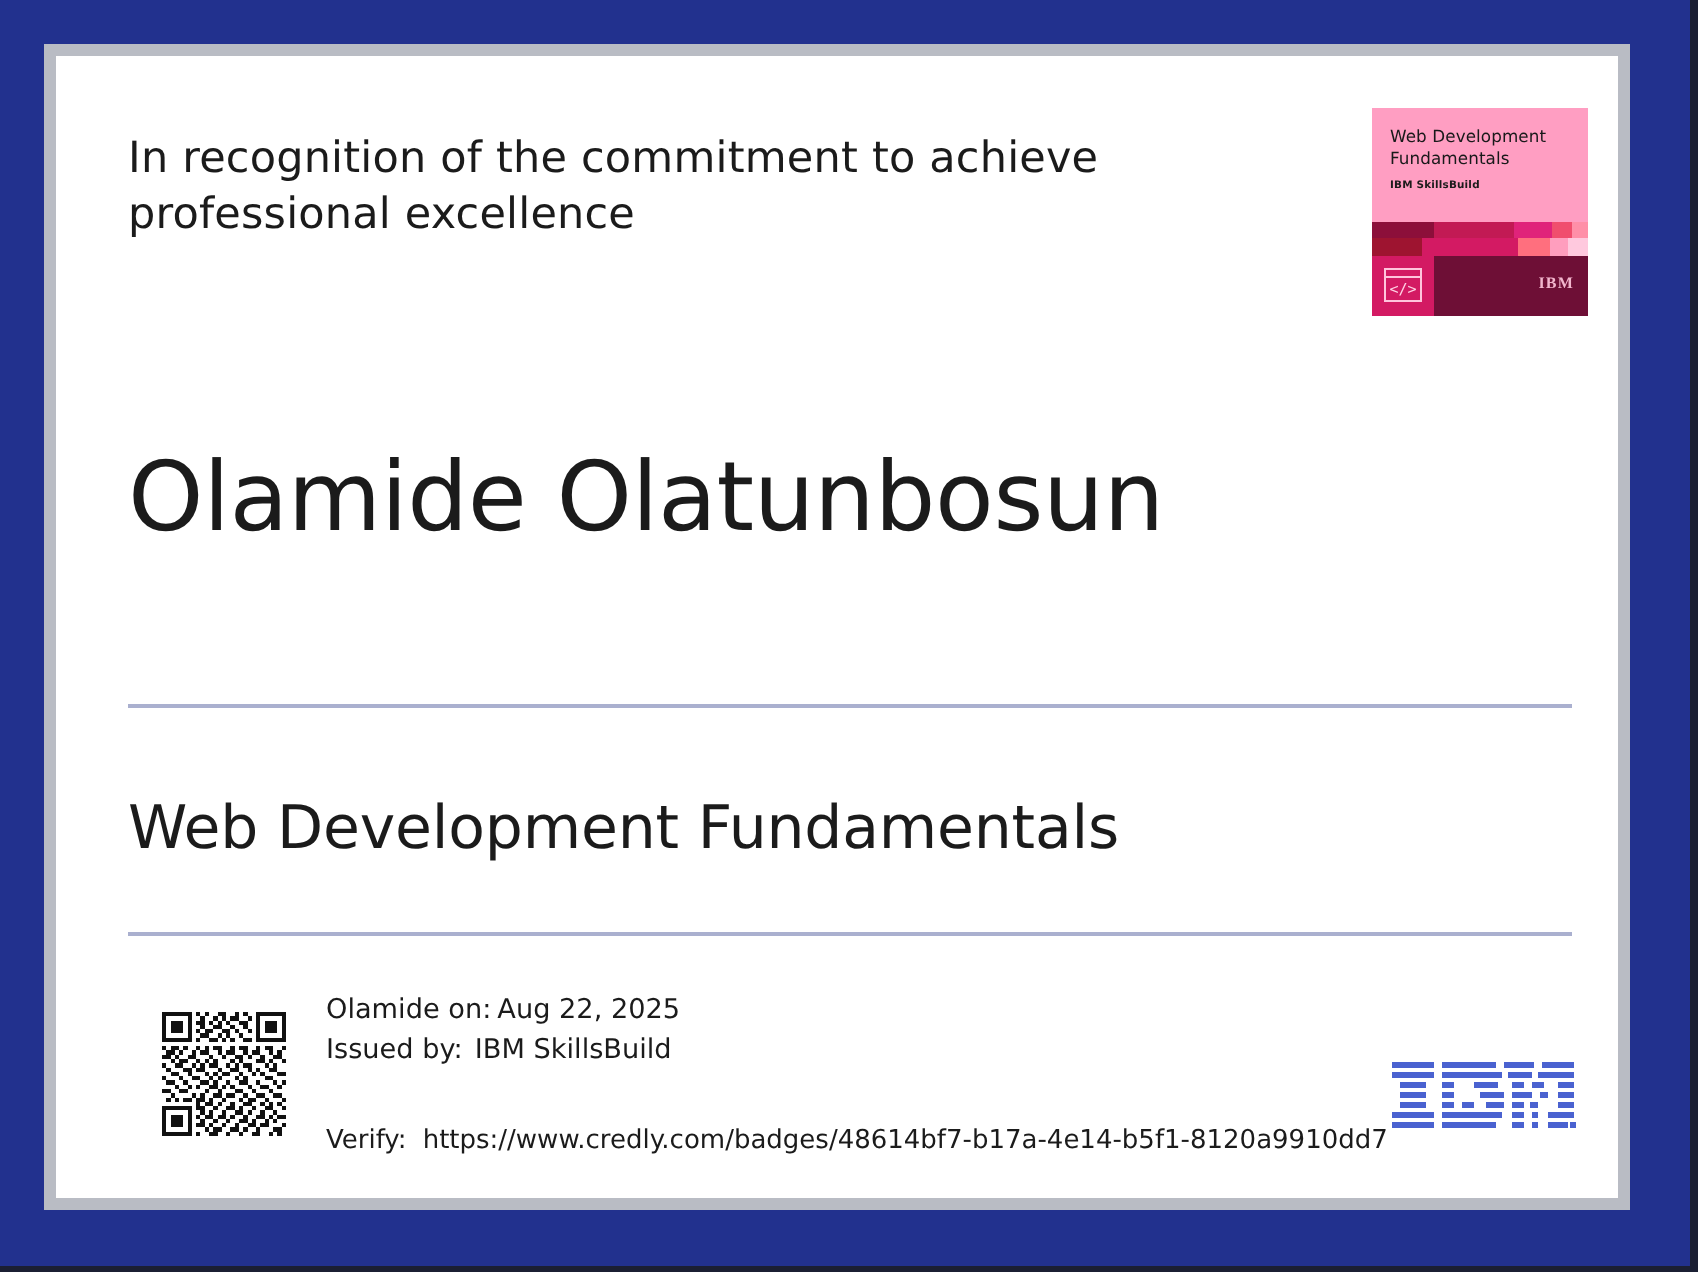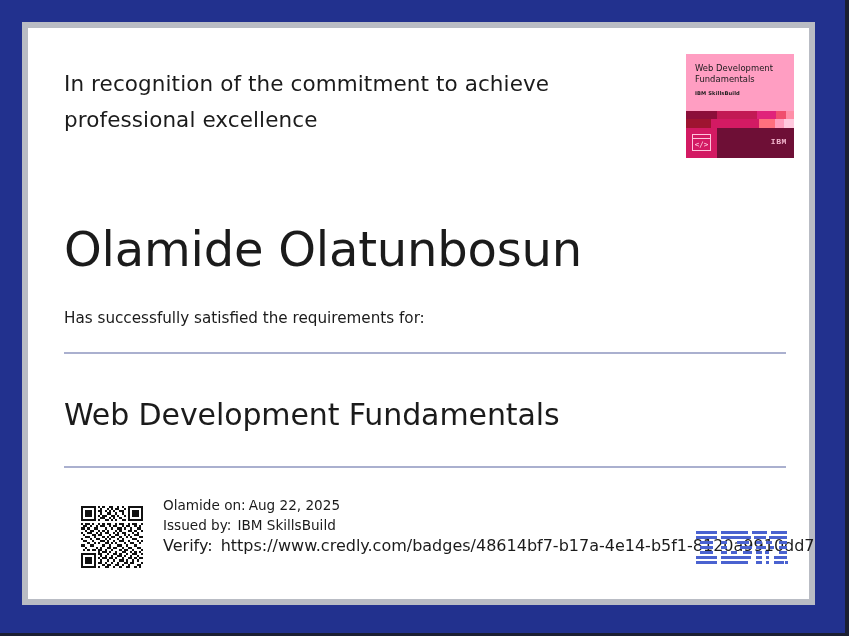--- a/index.html
+++ b/index.html
@@ -59,21 +59,21 @@
     width: 100%; height: 100%;
   }
 
   
   .headline {
     position: absolute;
     left: 36px;
     top: 38px;
     width: 570px;
     font-size: 21.5px;
-    line-height: 36px;
+    line-height: 28px;
     color: #1b1b1b;
     font-weight: 400;
     letter-spacing: 0.1px;
   }
 
   
   .badge-art {
     position: absolute;
     left: 658px;
     top: 26px;
@@ -151,21 +151,21 @@
     font-family: "DejaVu Sans Mono", monospace;
   }
   .badge-ibm {
     position: absolute;
     right: 7px;
     top: 9px;
     font-size: 8px;
     font-weight: 700;
     letter-spacing: 0.6px;
     color: #F2B6CD;
-    font-family: Liberation Mono, monospace;
+    font-family: Liberation Serif, serif;
   }
 
   
   .recipient {
     position: absolute;
     left: 36px;
     top: 178px;
     font-size: 48px;
     line-height: 60px;
     color: #1b1b1b;
@@ -222,22 +222,22 @@
     font-size: 13.6px;
     line-height: 20px;
     color: #1b1b1b;
   }
   .issue-line { white-space: nowrap; }
   .issue-line .val { margin-left: 3px; text-align: right; }
 
   .verify-line {
     position: absolute;
     left: 135px;
-    top: 511px;
-    font-size: 16px;
+    top: 536px;
+    font-size: 13px;
     line-height: 14px;
     color: #1b1b1b;
     white-space: nowrap;
     text-align: right;
   }
   .verify-line .vlabel { margin-right: 8px; }
 
   
   .ibm-logo {
     position: absolute;
@@ -284,21 +284,20 @@
                 <div class="bar"></div>
                 <div class="glyph">&lt;/&gt;</div>
               </div>
             </div>
             <div class="badge-ibm">IBM</div>
           </div>
         </div>
 
         <div class="recipient">Olamide Olatunbosun</div>
 
-        <div class="subline">Has successfully satisfied the requirements for:</div>
 
         <div class="rule top"></div>
 
         <div class="course">Web Development Fundamentals</div>
 
         <div class="rule bottom"></div>
 
         <div class="qr">
           <svg viewBox="0 0 29 29" width="64" height="62" shape-rendering="crispEdges">
             <rect width="29" height="29" fill="#ffffff"></rect>

